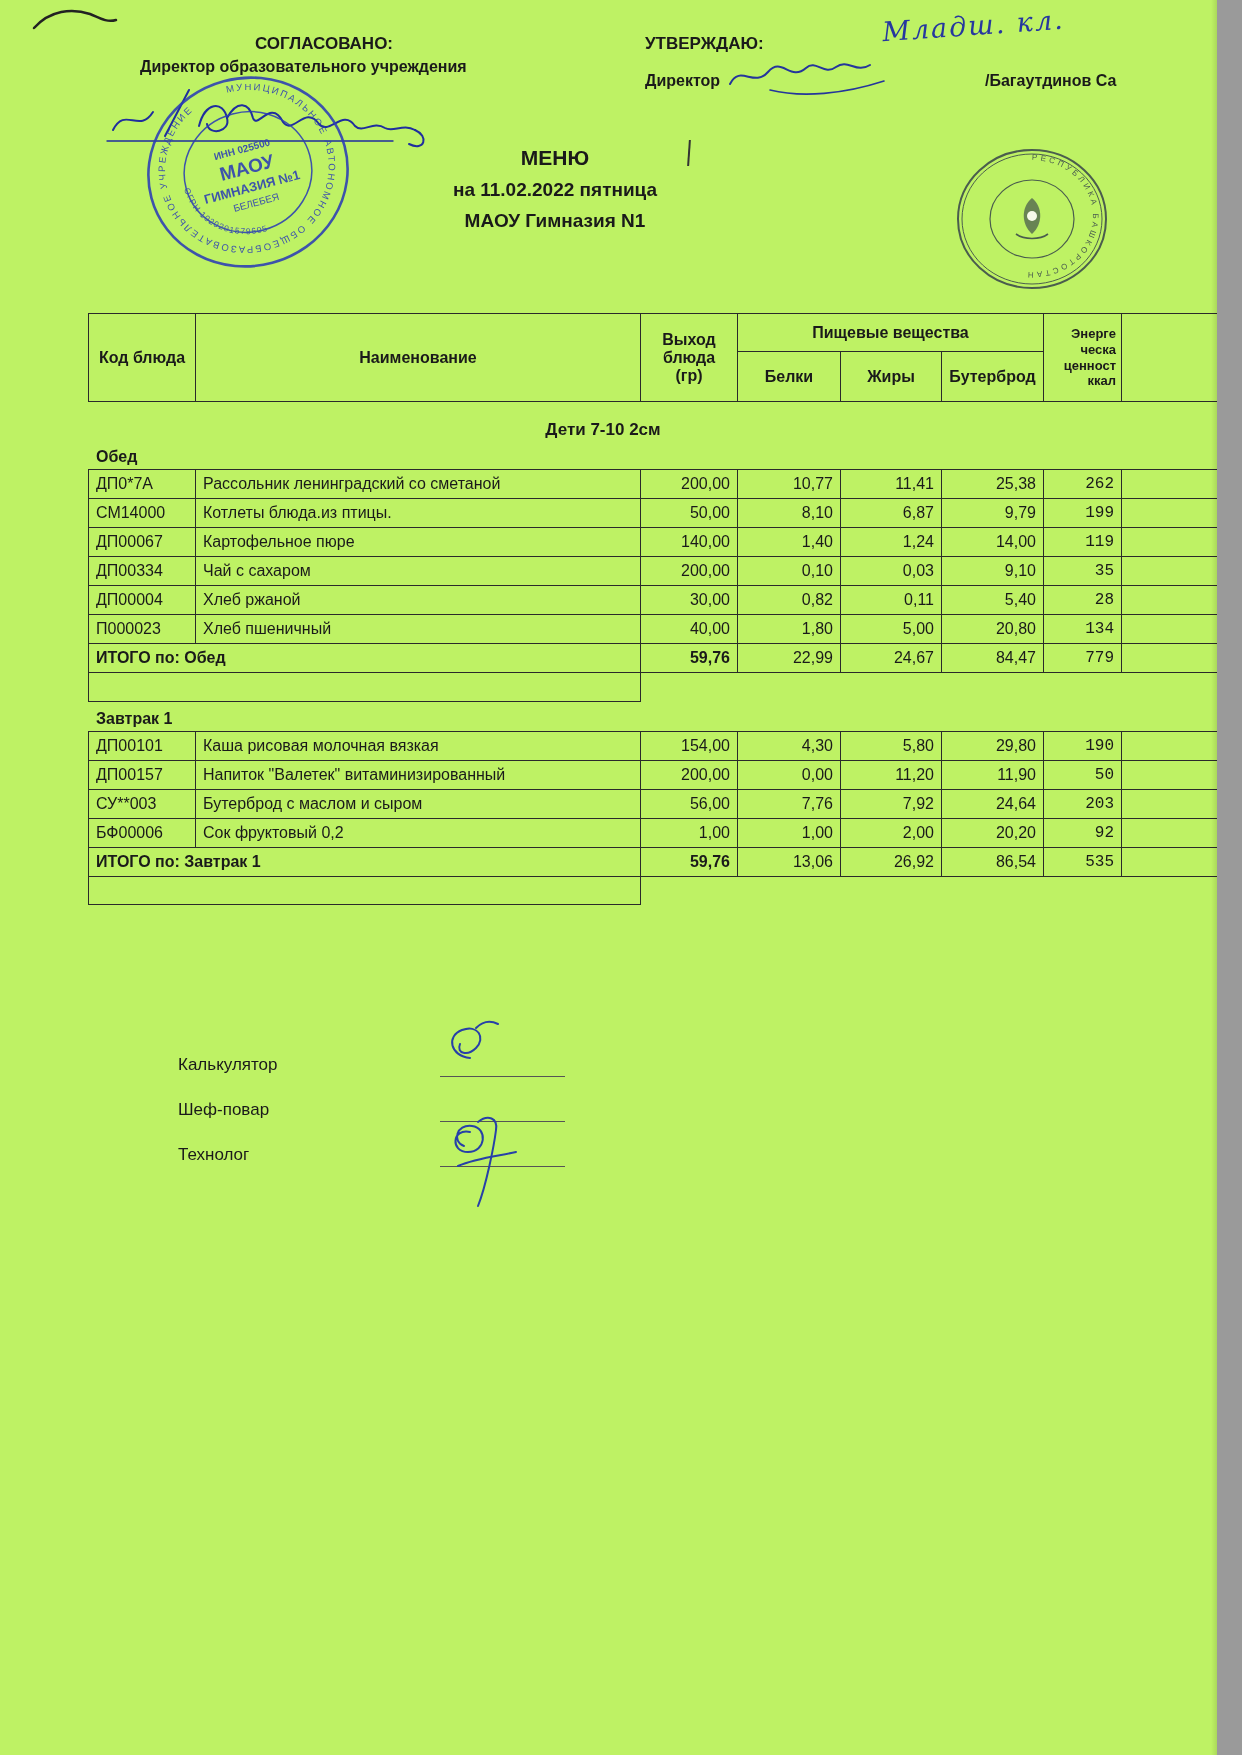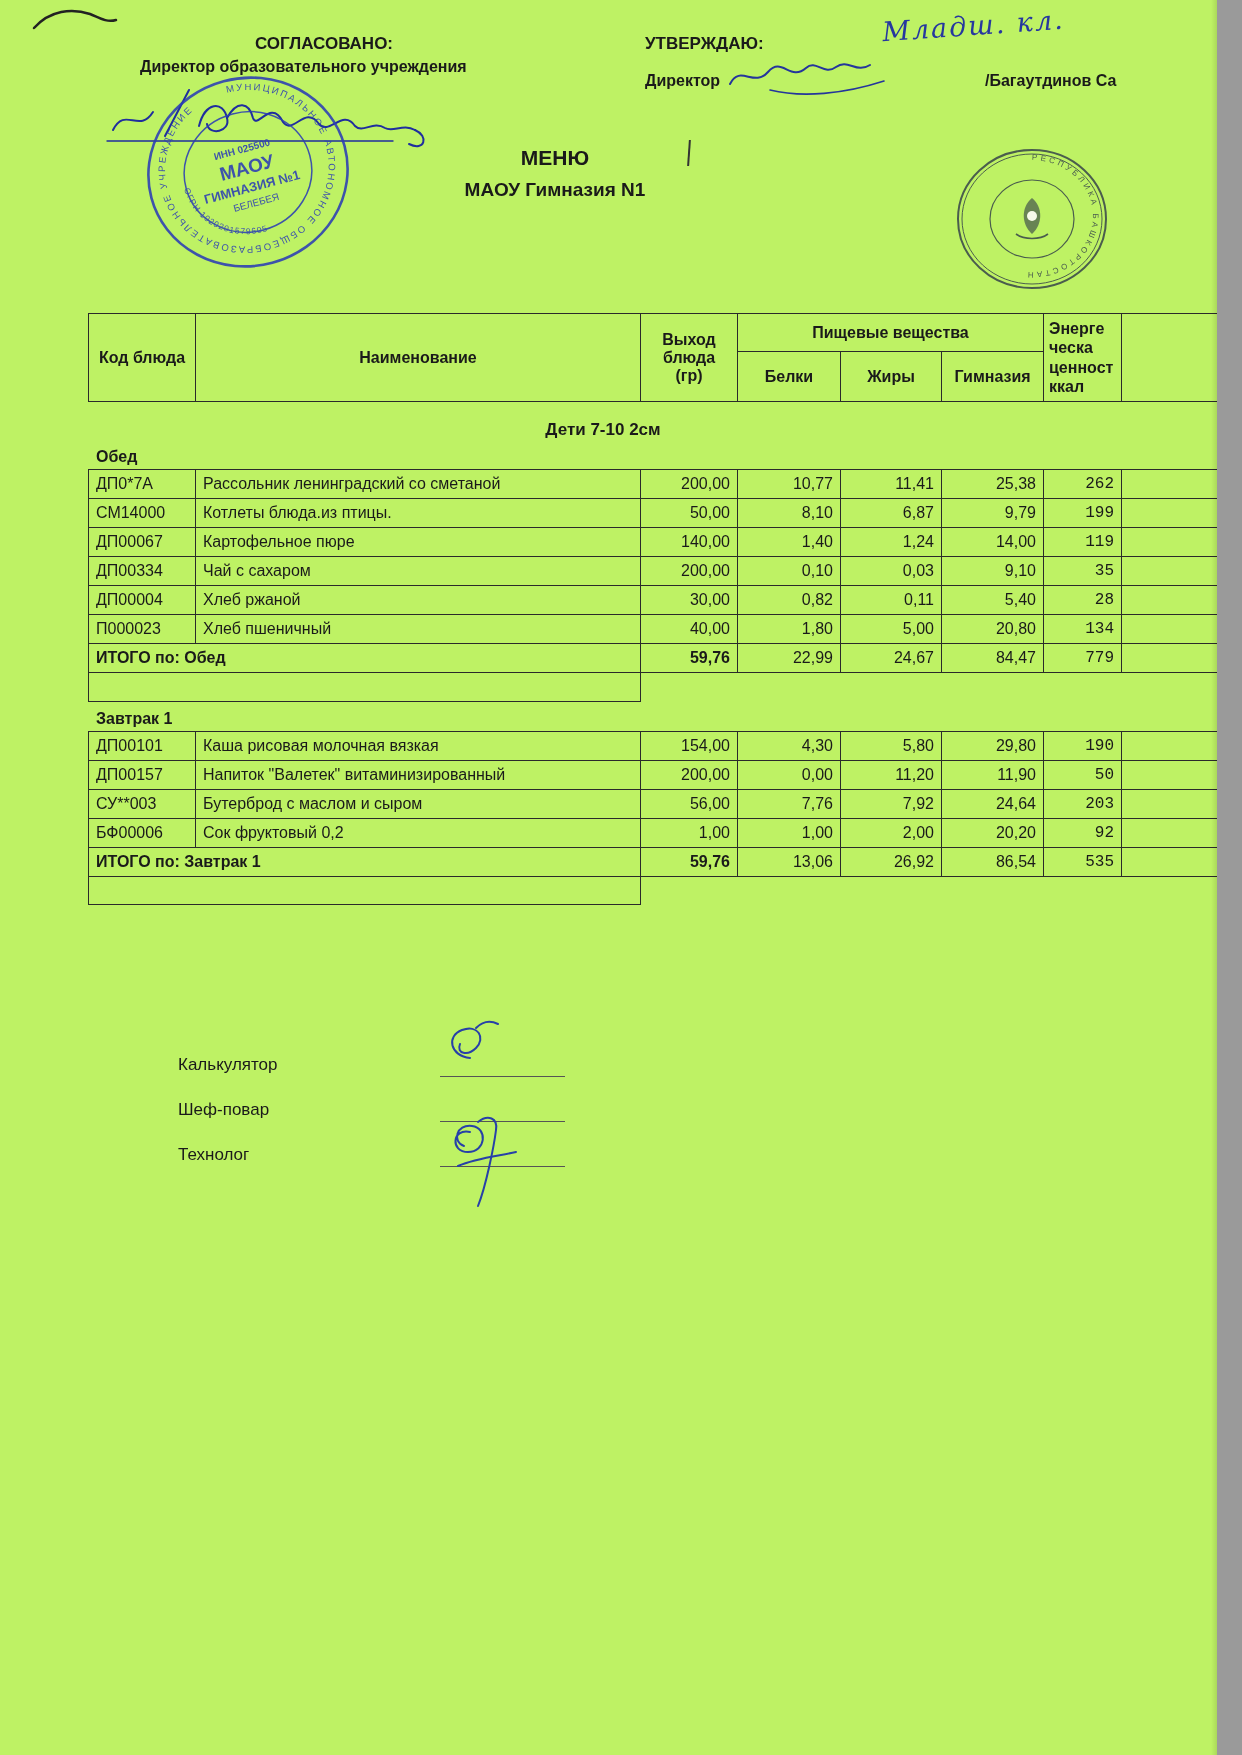--- a/index.html
+++ b/index.html
@@ -38,21 +38,21 @@
   .sig-left{left:95px;top:78px;}
   .sig-director{left:722px;top:50px;}
 
   
   .menu-area{left:88px;top:313px;width:1250px;}
   table{border-collapse:collapse;table-layout:fixed;}
   th,td{border:1px solid #2a2a2a;font-size:16px;padding:2px 7px;overflow:hidden;white-space:nowrap;}
   th{font-weight:bold;text-align:center;vertical-align:middle;white-space:normal;}
   .hdr-row1{height:38px;}
   .hdr-row2{height:50px;}
-  .cell-energy{white-space:pre-line;text-align:left;font-size:16px;line-height:1.2;padding:2px 5px;}
+  .cell-energy{white-space:pre-line;text-align:right;font-size:13px;line-height:1.2;padding:2px 5px;}
   td{height:24px;}
   .cell-code,.cell-name{text-align:left;}
   .cell-out,.cell-protein,.cell-fat,.cell-carbs,.cell-kcal{text-align:right;}
   .cell-kcal{padding-right:7px;font-family:Liberation Mono, monospace;}
   .cell-total-label{font-weight:bold;text-align:left;}
   .total-out{font-weight:bold;}
   .spacer-cell{height:20px;}
   .no-border{border:none;}
   .group-title{width:1030px;text-align:center;font-weight:bold;font-size:17px;margin-top:18px;}
   .meal-title{font-weight:bold;font-size:16px;margin:8px 0 3px 8px;}
@@ -119,20 +119,21 @@
       <path d="M8,34 C18,14 32,38 46,22 C60,6 68,32 84,18 C94,9 102,26 114,17 C126,8 134,24 148,15"></path>
       <path d="M48,40 C80,48 122,44 162,31" stroke-width="1.6"></path>
     </g>
   </svg>
 
   <div class="abs approve-name">/Багаутдинов Са</div>
   <div class="abs handwritten">Младш. кл.</div>
 
   <div class="abs title-block">
     <div class="title-line1">МЕНЮ</div>
+    <div class="title-line2">на 11.02.2022  пятница</div>
     <div class="title-line3">МАОУ Гимназия N1</div>
   </div>
   <div class="abs ink-mark"></div>
 
   <svg class="abs stamp-dark" width="160" height="150" viewBox="0 0 160 150">
     <defs>
         <path id="sealRing" d="M 80,14 a 61,56 0 1 1 -0.2,0"></path>
       </defs>
     <g fill="none" stroke="#41514c">
       <ellipse cx="80" cy="73" rx="74" ry="69" stroke-width="2"></ellipse>
@@ -169,21 +170,21 @@
           <th colspan="3">Пищевые вещества</th>
           <th rowspan="2" class="cell-energy">Энерге
 ческа
 ценност
 ккал</th>
           <th rowspan="2"></th>
         </tr>
         <tr class="hdr-row2">
           <th>Белки</th>
           <th>Жиры</th>
-          <th>Гимназия</th>
+          <th>Бутерброд</th>
         </tr>
       </tbody>
     </table>
 
     <div>
         <div class="group-title">Дети 7-10 2см</div>
         <div class="meal-title">Обед</div>
         <table class="menu-table">
           <colgroup>
             <col style="width: 107px;">

